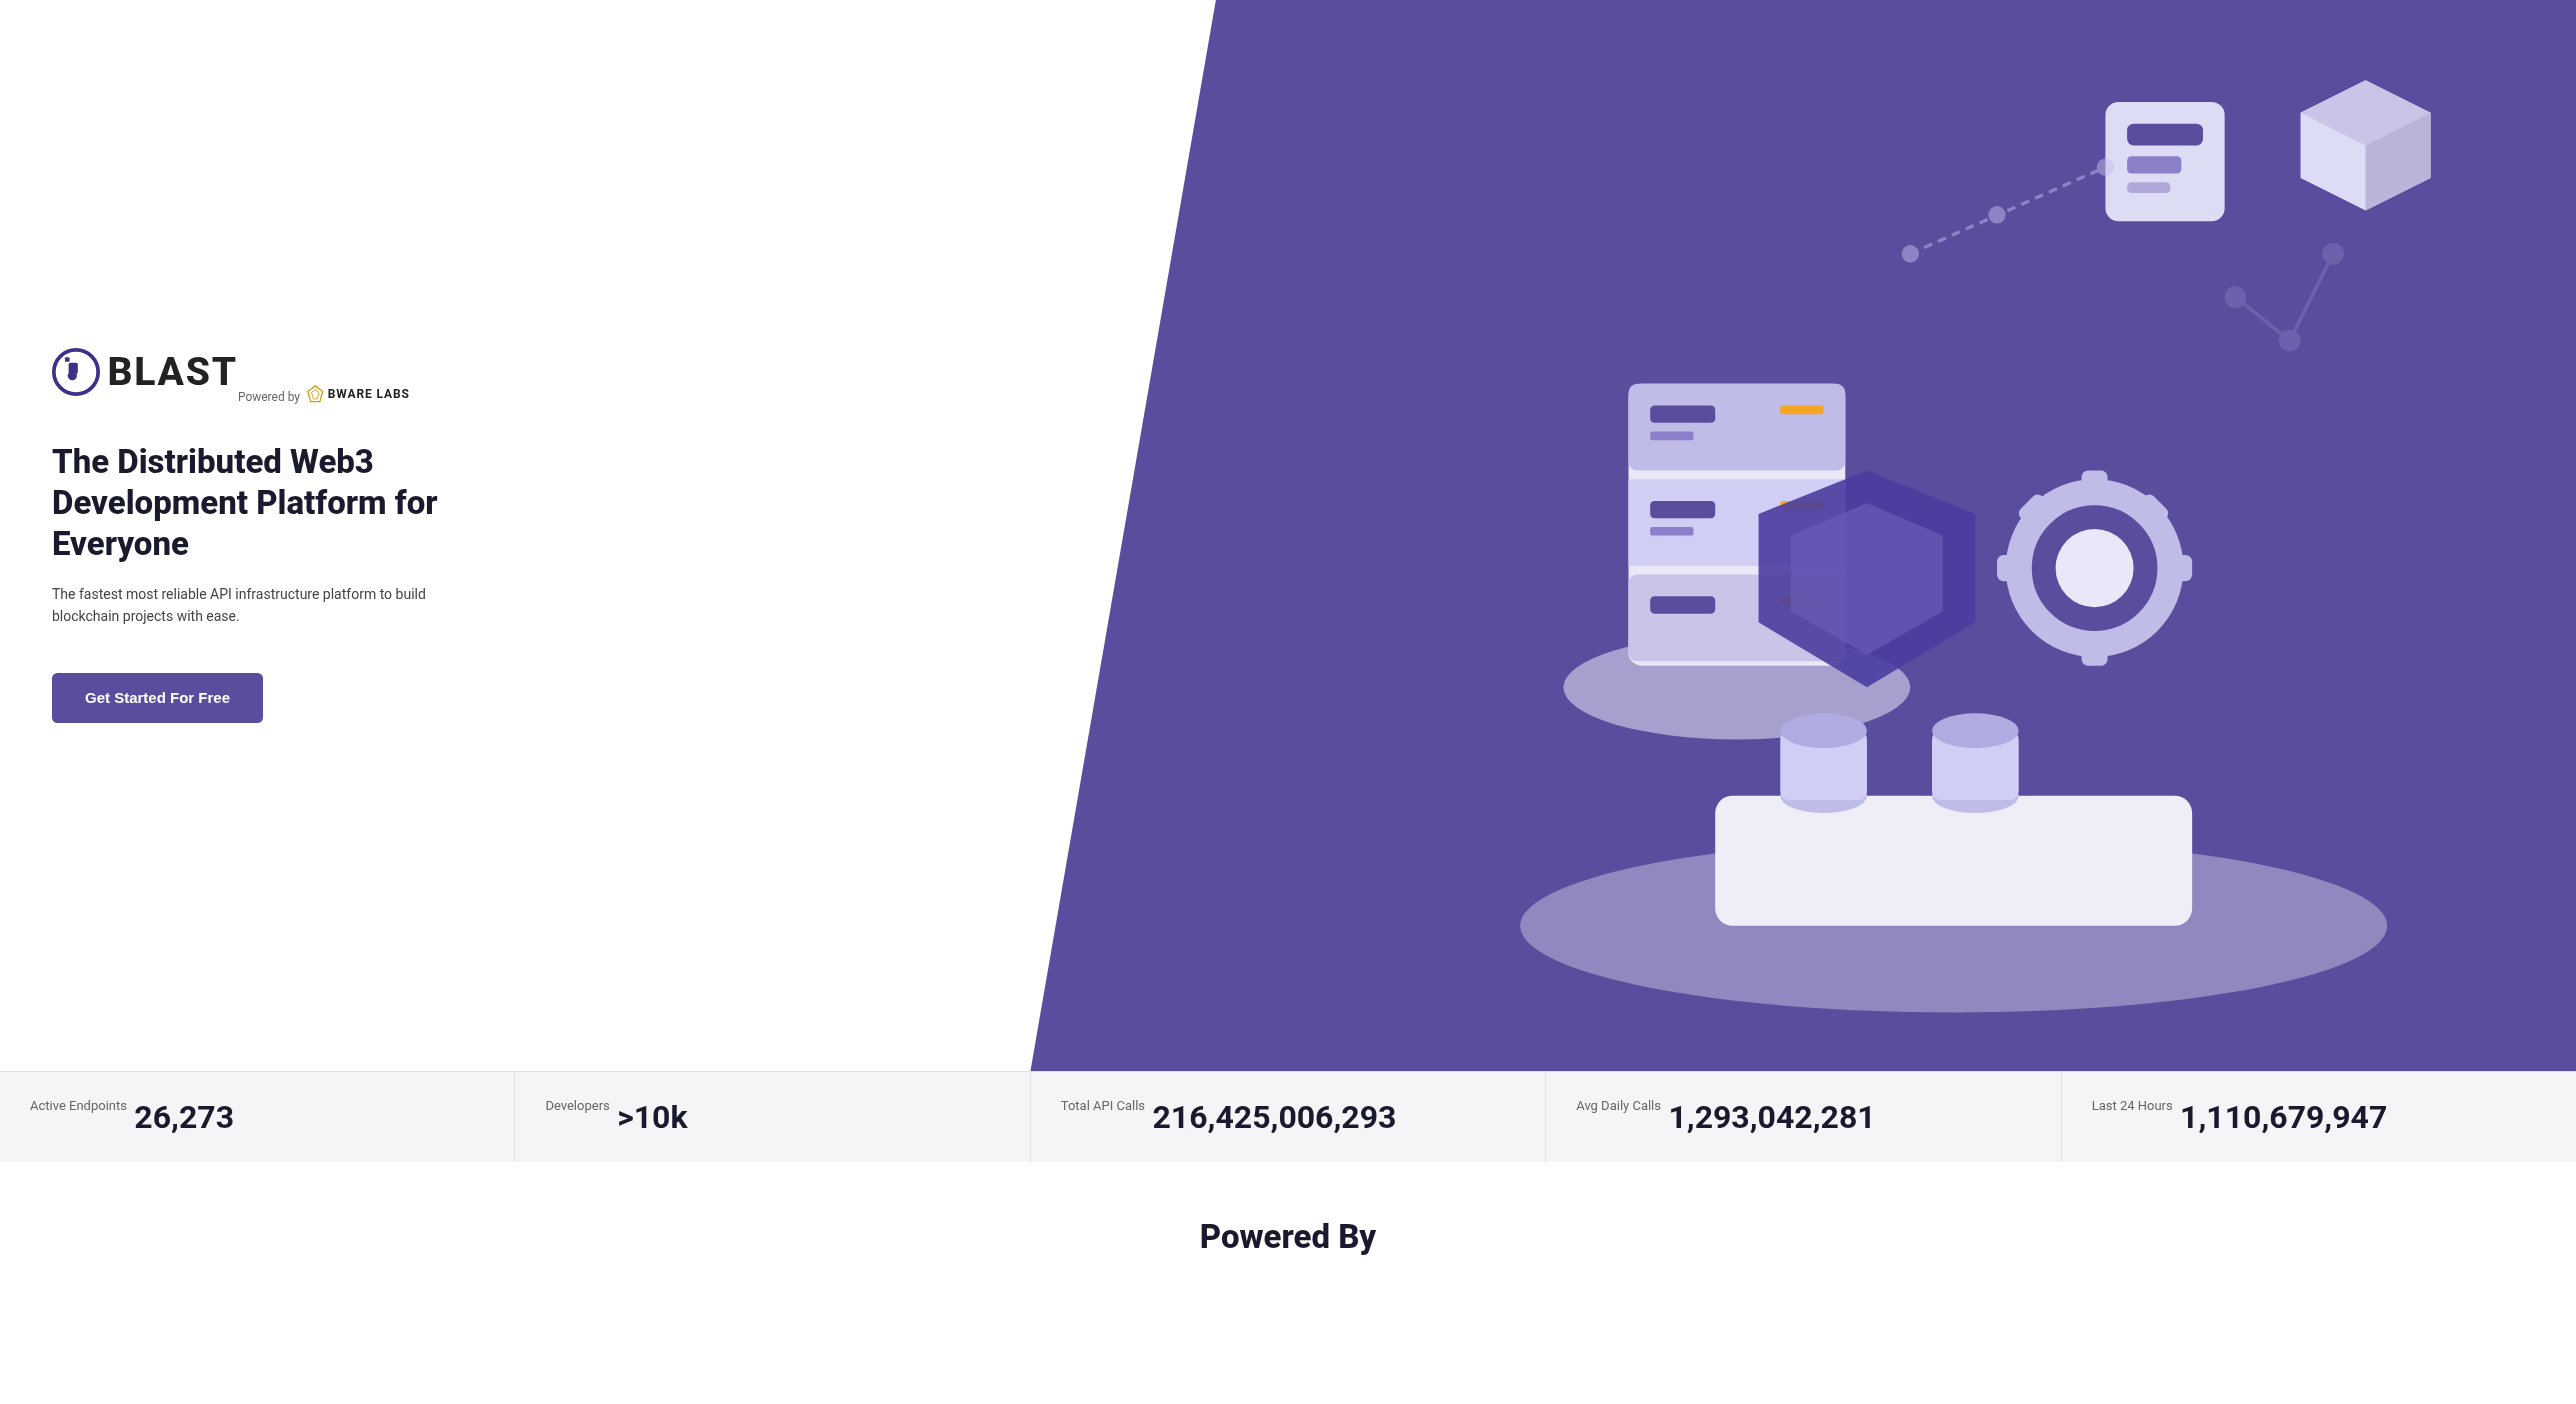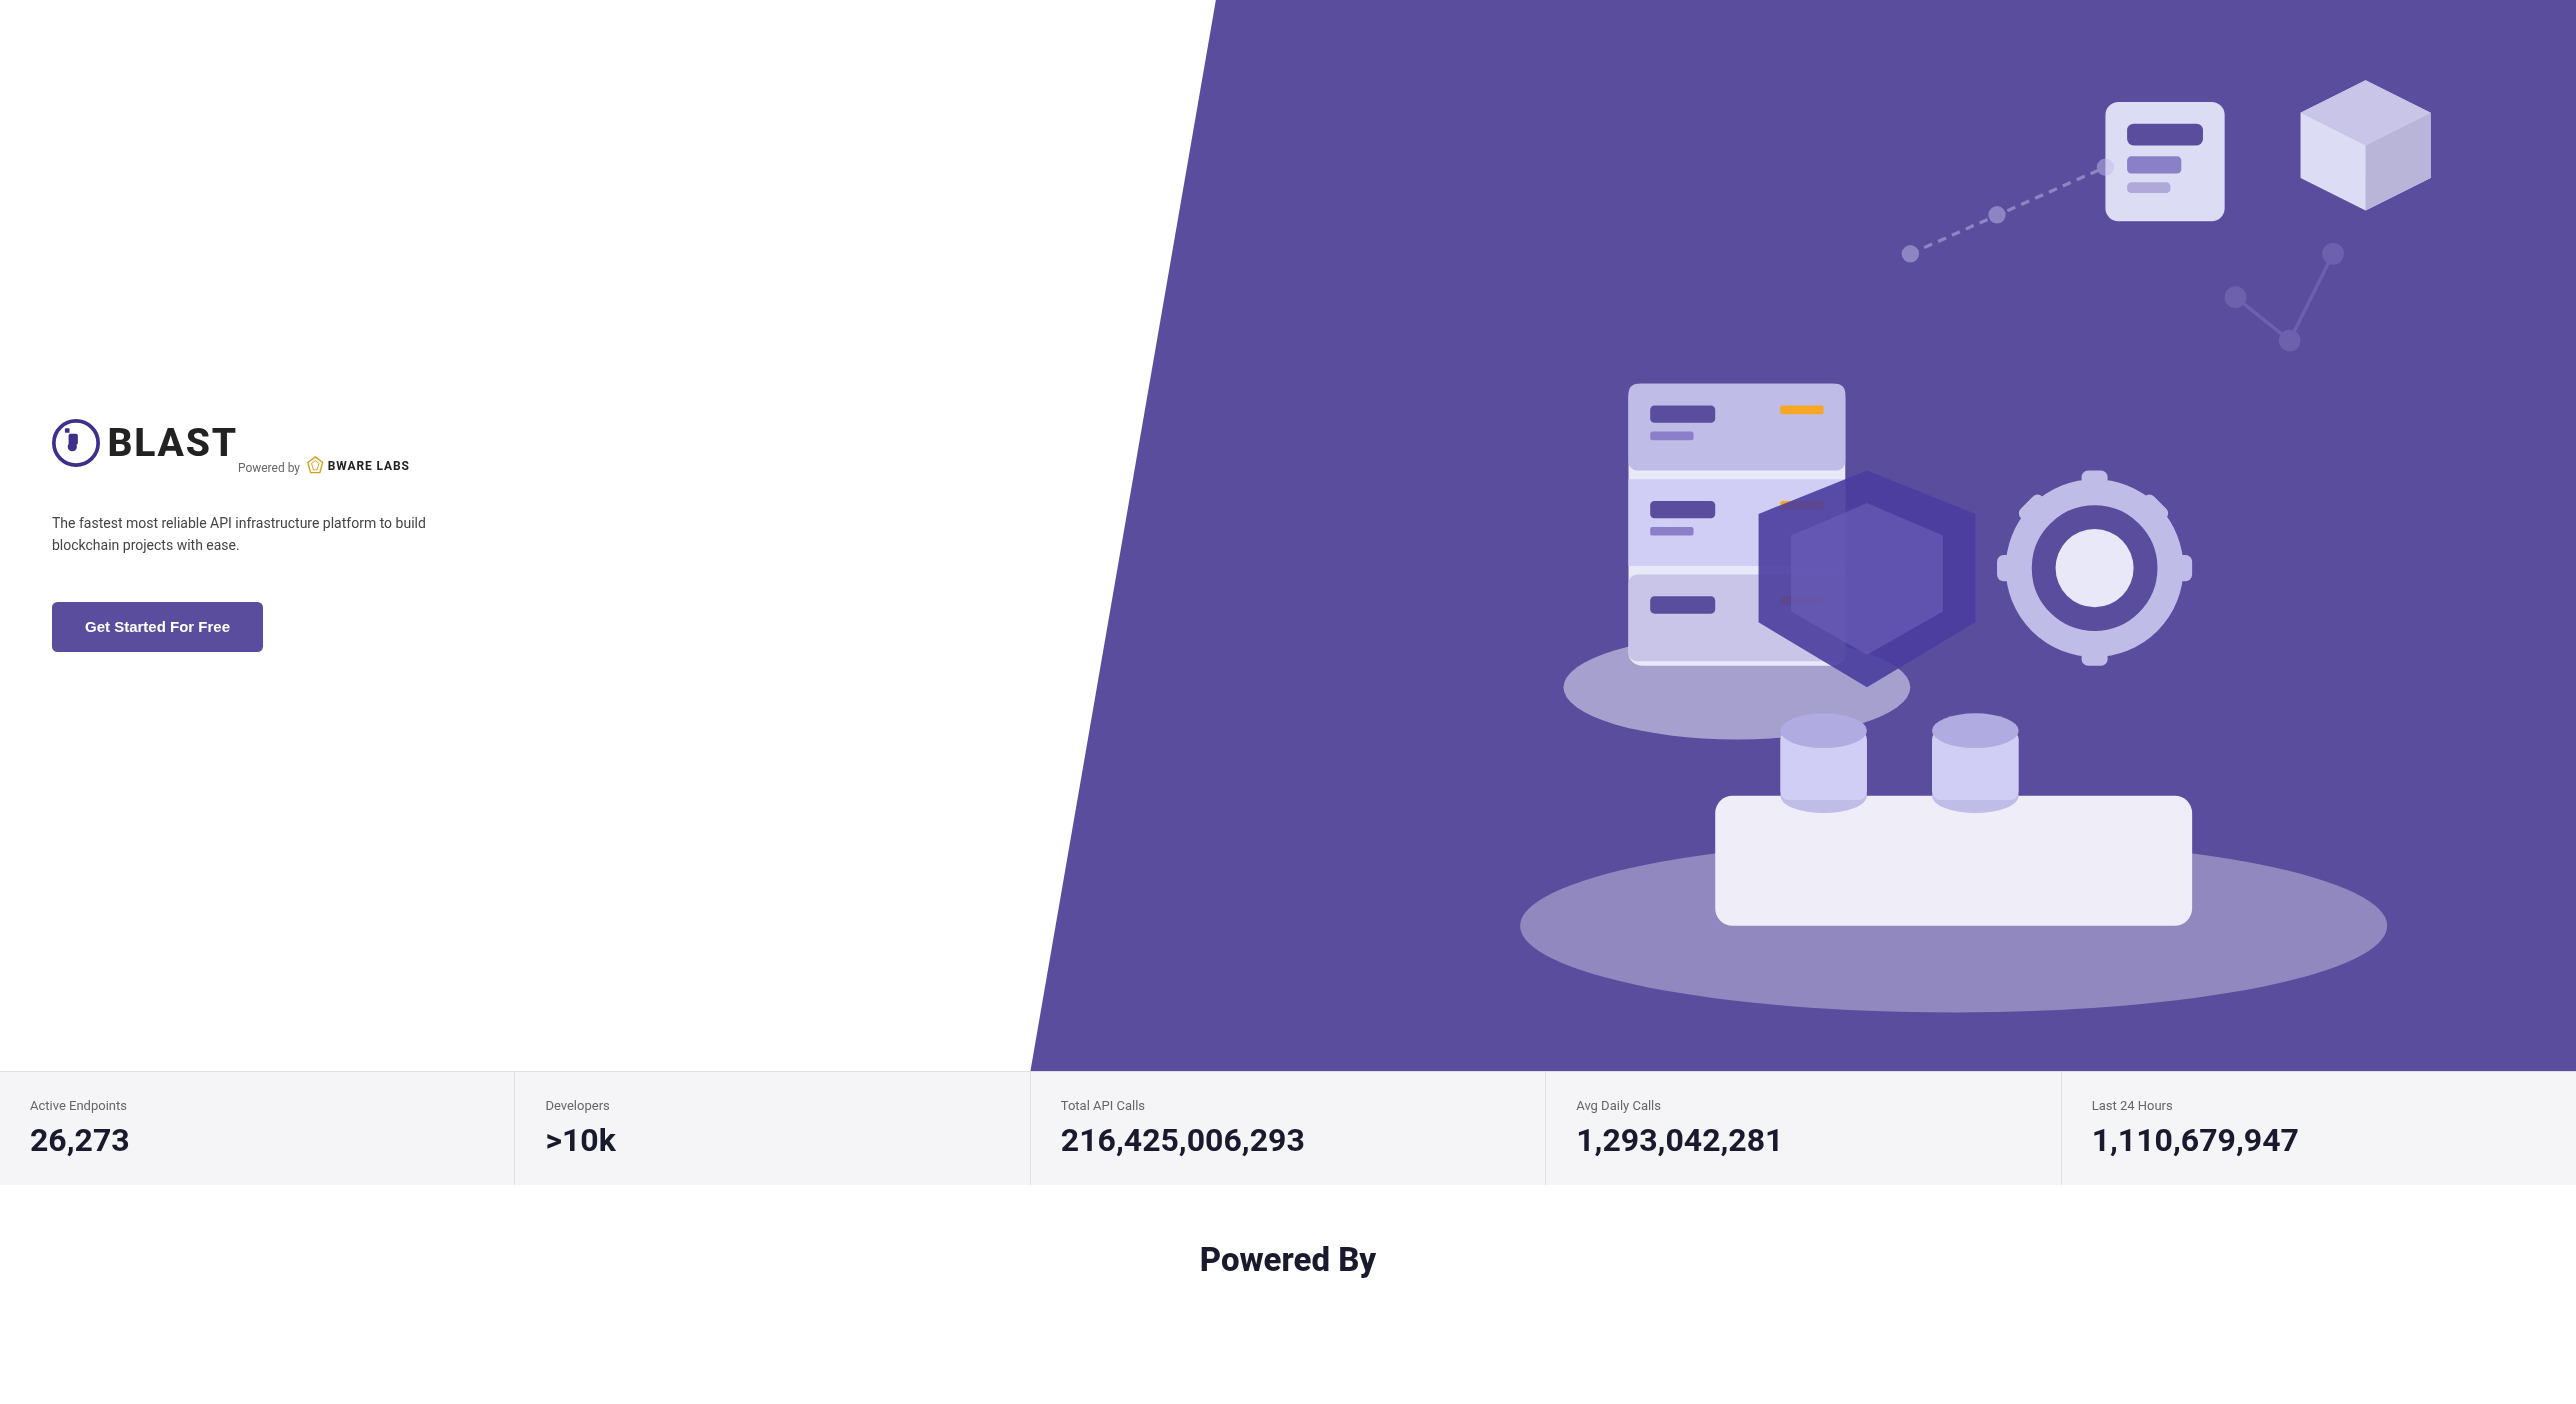--- a/index.html
+++ b/index.html
@@ -150,21 +150,21 @@
       background: #f5f5f7;
       display: flex;
       border-top: 0.9px solid #e0e0e0;
     }
 
     .stat-item {
       flex: 1;
       padding: 26px 30px;
       border-right: 0.9px solid #e0e0e0;
       display: flex;
-      flex-direction: column;
+      flex-direction: row;
       gap: 7.4px;
     }
 
     .stat-item:last-child {
       border-right: none;
     }
 
     .stat-label {
       font-size: 13px;
       color: #666;
@@ -219,20 +219,21 @@
 
           <svg class="bware-diamond" viewBox="0 0 20 20" fill="none" xmlns="http://www.w3.org/2000/svg">
             <polygon points="10,1 18,7 15,18 5,18 2,7" stroke="#d4a017" stroke-width="1.5" fill="none"></polygon>
             <polygon points="10,5 14,8 12,15 8,15 6,8" stroke="#d4a017" stroke-width="1" fill="none"></polygon>
           </svg>
           <span class="bware-text">BWARE LABS</span>
         </div>
       </div>
     </div>
 
+    <h1 class="hero-headline">The Distributed Web3 Development Platform for Everyone</h1>
 
     <p class="hero-subtext">The fastest most reliable API infrastructure platform to build blockchain projects with ease.</p>
 
     <button class="cta-button">Get Started For Free</button>
   </div>
 
   <div class="hero-illustration">
     <svg class="iso-scene" viewBox="0 0 560 460" xmlns="http://www.w3.org/2000/svg">
 
       <g transform="translate(130, 80)">

